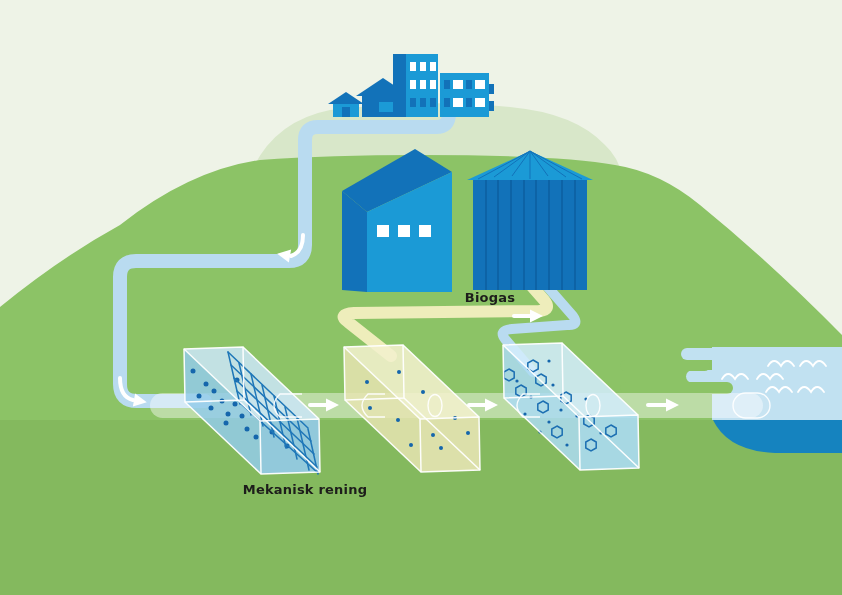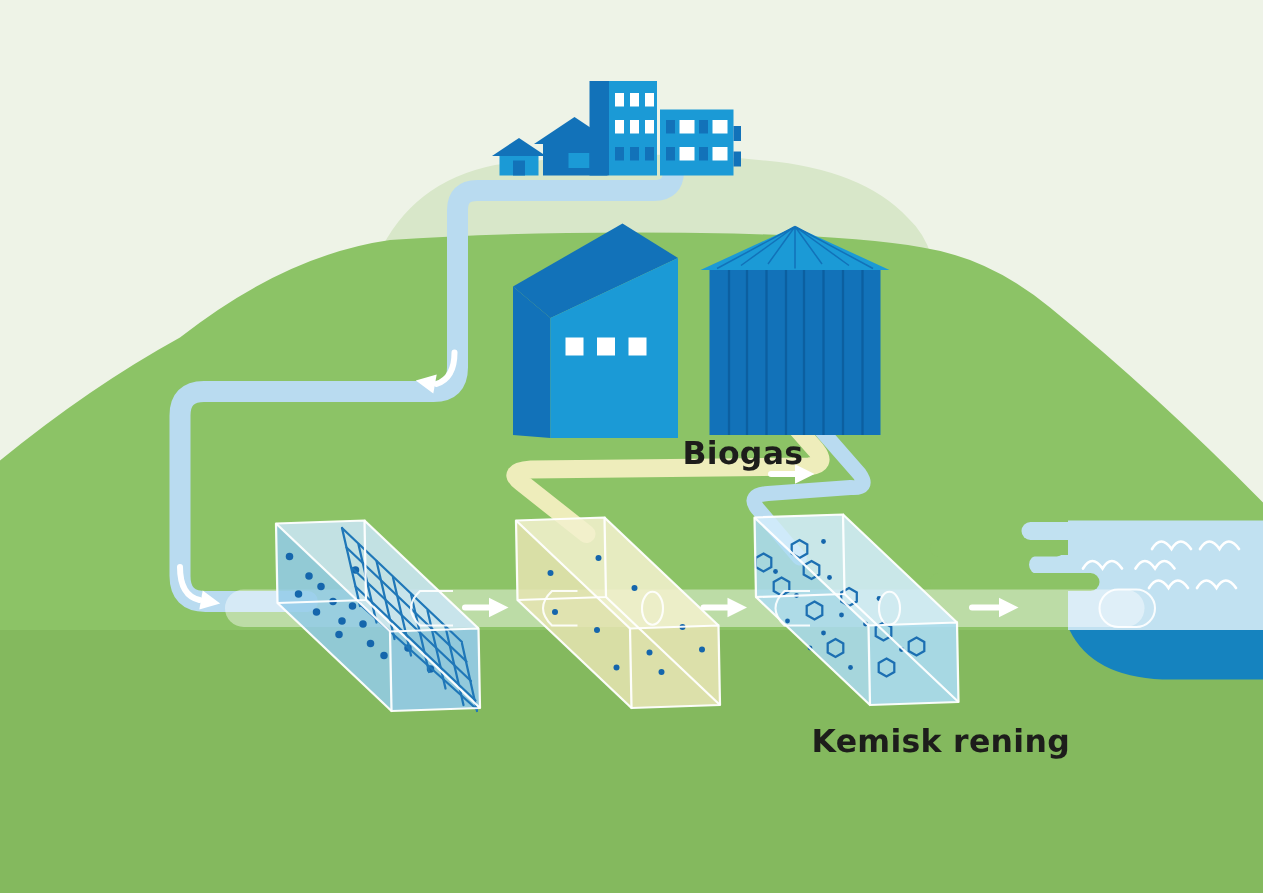--- a/index.html
+++ b/index.html
@@ -1,19 +1,19 @@
 <!DOCTYPE html>
 <html><head>
 <meta charset="utf-8">
 <style>
   html,body{margin:0;padding:0;}
   #stage{position:relative;width:842px;height:595px;overflow:hidden;background:#eef3e7;
          font-family:"DejaVu Sans","Liberation Sans",sans-serif;}
   #art{position:absolute;left:0;top:0;}
-  .lbl{position:absolute;font-weight:bold;font-size:21px;color:#1d1d1b;text-align:center;
+  .lbl{position:absolute;font-weight:bold;font-size:13px;color:#1d1d1b;text-align:center;
        letter-spacing:.2px;white-space:nowrap;}
   .edge{fill:none;stroke:rgba(255,255,255,.95);stroke-width:1.5;stroke-linejoin:round;}
   .detail{fill:none;stroke:rgba(255,255,255,.9);stroke-width:1.4;}
   .arrowtail{stroke:#fff;stroke-width:4;fill:none;stroke-linecap:round;}
   .wave{stroke:#fff;stroke-width:1.8;fill:none;stroke-linecap:round;}
   .meshline{stroke:#1f77b8;stroke-width:1.5;stroke-linecap:round;}
   .hex{fill:none;stroke:#1c6fb2;stroke-width:1.5;}
   .panel{stroke:#0c5fa0;stroke-width:1.5;}
   .conel{stroke:#1272b9;stroke-width:1;}
 </style>
@@ -214,14 +214,14 @@
     <path class="arrowtail" d="M469,405 L485,405"></path>
     <use href="#ah" xlink:href="#ah" transform="translate(485,405)"></use>
     <path class="arrowtail" d="M648,405 L666,405"></path>
     <use href="#ah" xlink:href="#ah" transform="translate(666,405)"></use>
     <path class="arrowtail" d="M514,316 L530,316"></path>
     <use href="#ah" xlink:href="#ah" transform="translate(530,316)"></use>
   </g>
 </svg>
 
 <div class="lbl" style="left:455px;top:290px;width:70px;">Biogas</div>
-<div class="lbl" style="left:541px;top:482px;width:160px;">Kemisk rening</div>
+<div class="lbl" style="left:225px;top:482px;width:160px;">Mekanisk rening</div>
 </div>
 
 </body></html>

